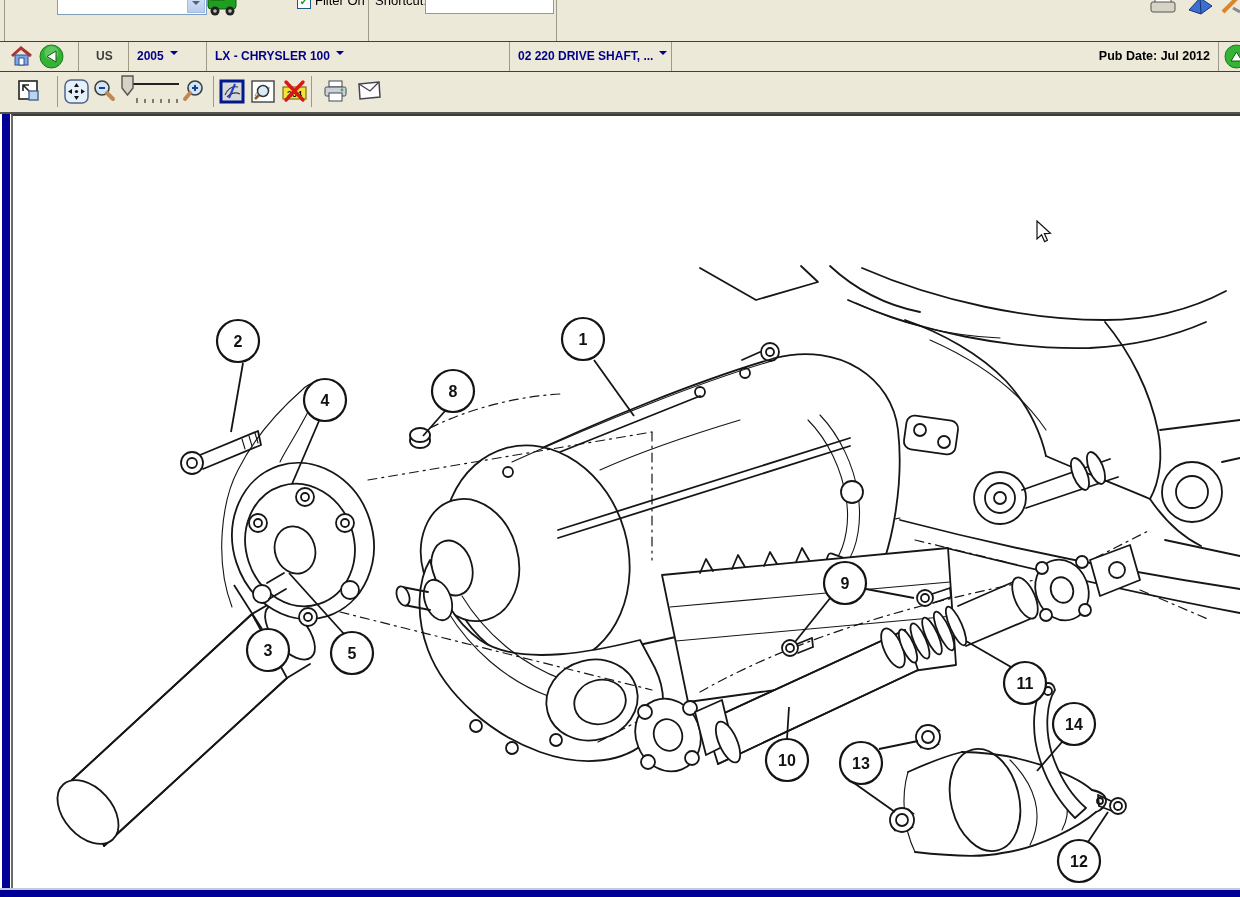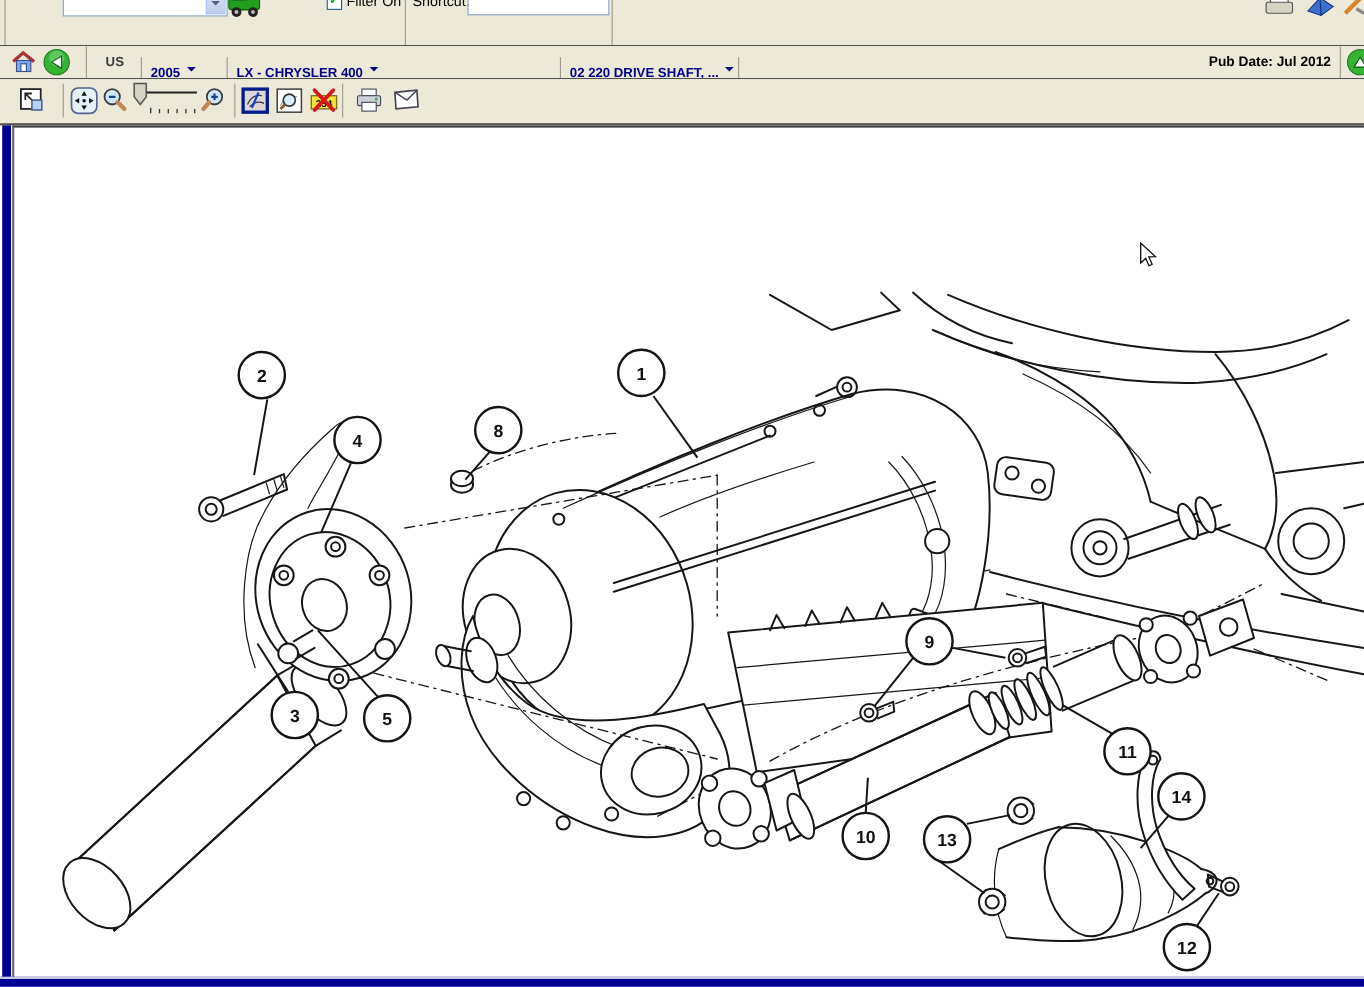--- a/index.html
+++ b/index.html
@@ -16,21 +16,21 @@
          background:linear-gradient(#e8f0fb,#b9ccea);border:1px solid #9ebcf0;}
   .ddbtn:after{content:"";position:absolute;left:4px;top:55%;border:4px solid transparent;border-top-color:#4d6185;}
   .toplabel{position:absolute;font-size:13px;color:#000;}
   .checkbox{position:absolute;width:12px;height:12px;background:#fff;border:1px solid #1d5987;
             font-size:11px;line-height:11px;text-align:center;color:#21a121;font-weight:bold;}
 
   .navbar{position:absolute;left:0;top:42px;width:1240px;height:29px;background:#ece9d8;
           border-bottom:1px solid #404040;overflow:hidden;}
   .navsep{position:absolute;top:0;width:1px;height:29px;background:#9d9a87;}
   .navcell{position:absolute;top:0;height:29px;line-height:29px;border-left:1px solid #9d9a87;
-           font-size:12px;font-weight:bold;color:#00008B;white-space:nowrap;padding-left:8px;margin-top:10px;}
+           font-size:12px;font-weight:bold;color:#00008B;white-space:nowrap;padding-left:8px;}
   .navcell .arr{display:inline-block;width:0;height:0;border:4px solid transparent;
                 border-top-color:#00008B;margin-left:6px;vertical-align:1px;}
   .uscell{position:absolute;top:0;height:29px;line-height:29px;font-size:12px;color:#3c3c3c;font-weight:bold;}
   .pubdate{position:absolute;top:0;height:29px;line-height:29px;font-size:12.5px;font-weight:bold;color:#000;}
 
   .viewtools{position:absolute;left:0;top:72px;width:1240px;height:40px;background:#ece9d8;
              border-bottom:2px solid #55544c;overflow:hidden;}
   .tsep{position:absolute;top:4px;width:1px;height:31px;background:#9d9a87;}
   .tbtn{position:absolute;width:27px;height:27px;top:6px;cursor:pointer;}
 
@@ -113,21 +113,21 @@
       <path d="M17,7 L8,12.5 L17,18 Z" fill="#fff" stroke="#0e5c0e"></path>
     </svg>
 
     <div class="navsep" style="left:78px"></div>
     <span class="uscell" style="left:96px">US</span>
 
     <div class="navcell" style="left:128px;width:70px">
       <span>2005</span><span class="arr"></span>
     </div>
     <div class="navcell" style="left:206px;width:124px">
-      <span>LX - CHRYSLER 400</span><span class="arr"></span>
+      <span>LX - CHRYSLER 100</span><span class="arr"></span>
     </div>
     <div class="navcell" style="left:509px;width:153px;border-right:1px solid #9d9a87">
       <span>02 220 DRIVE SHAFT, ...</span><span class="arr"></span>
     </div>
 
     <span class="pubdate" style="left:1010px;width:200px;text-align:right">Pub Date: Jul 2012</span>
     <div class="navsep" style="left:1218px"></div>
     <svg width="25" height="25" style="position:absolute;left:1224px;top:2px">
       <circle cx="12.5" cy="12.5" r="11.5" fill="#35b335" stroke="#1d7a1d"></circle>
       <path d="M7,17 L12.5,8 L18,17 Z" fill="#fff" stroke="#0e5c0e"></path>

